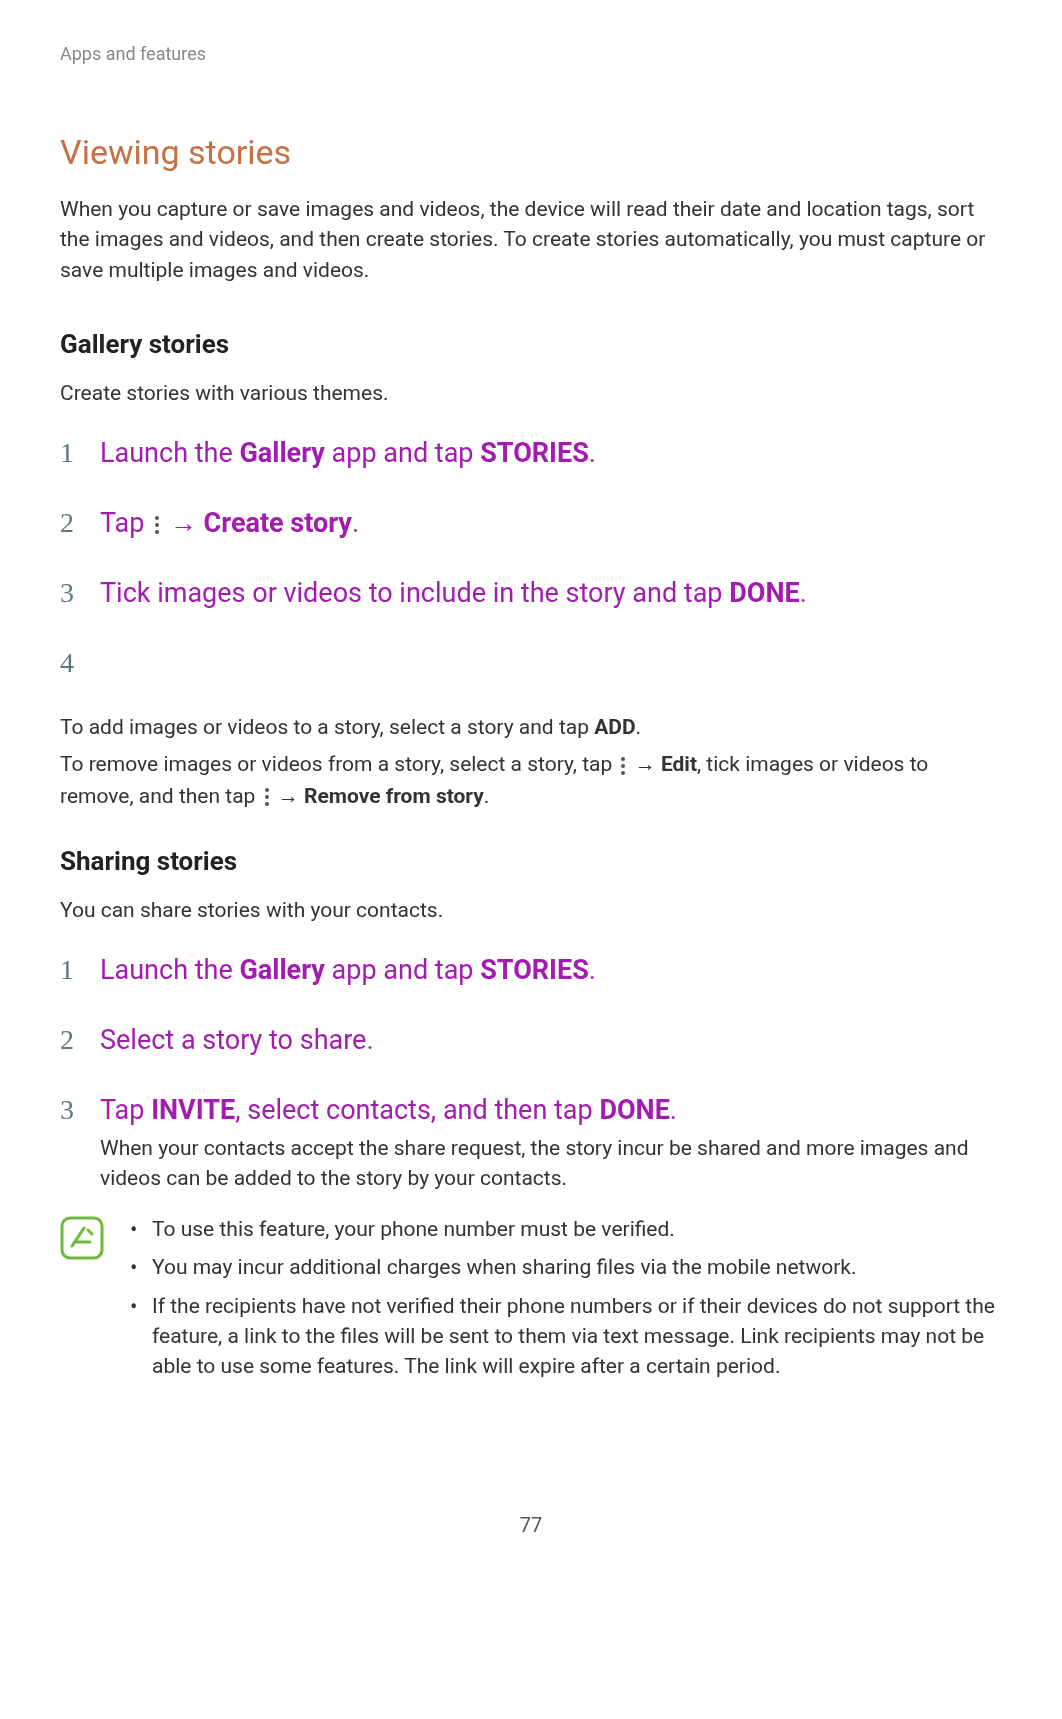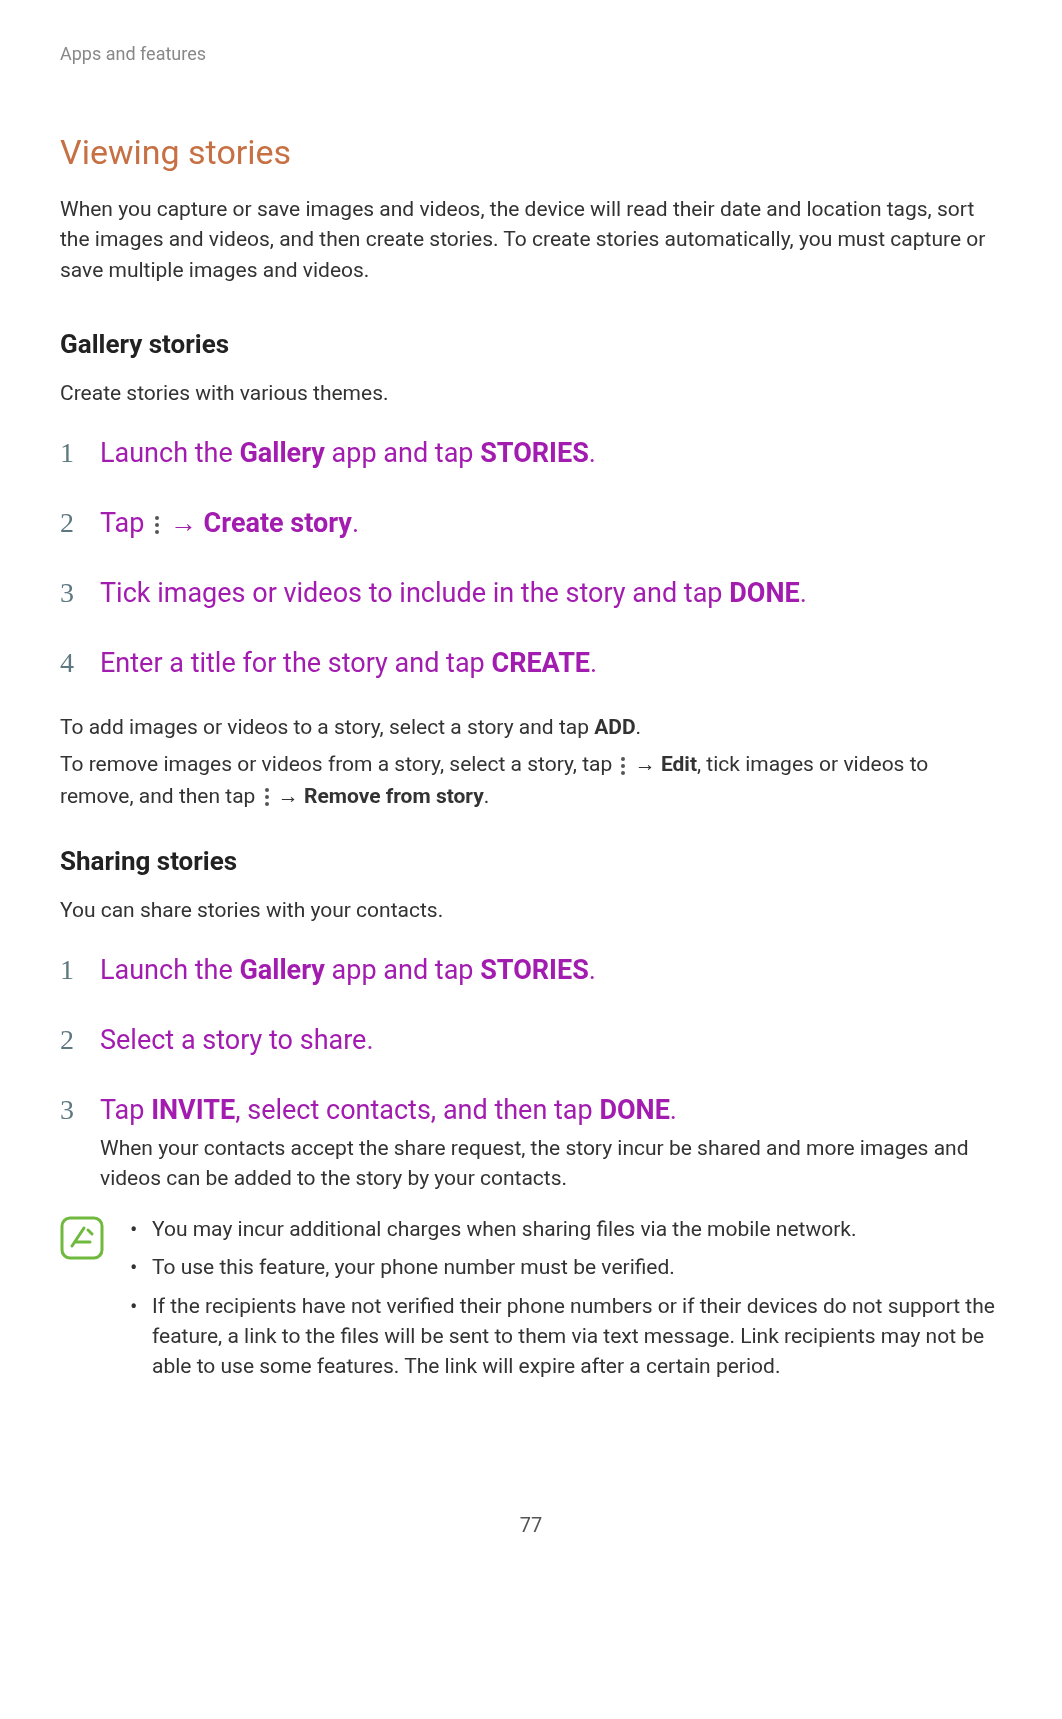--- a/index.html
+++ b/index.html
@@ -157,23 +157,20 @@
 
 <div class="step">
   <span class="step-num">3</span>
   <span class="step-text">
     <span>Tick images or videos to include in the story and tap </span><span class="bold">DONE</span><span>.</span>
   </span>
 </div>
 
 <div class="step">
   <span class="step-num">4</span>
-  <span class="step-text">
-    <span>Enter a title for the story and tap </span><span class="bold">CREATE</span><span>.</span>
-  </span>
 </div>
 
 <div class="after-steps-block">
   <p class="after-steps">
     <span>To add images or videos to a story, select a story and tap </span><span class="bold">ADD</span><span>.</span>
   </p>
   <p class="after-steps">
     <span>To remove images or videos from a story, select a story, tap </span><span class="more-icon"><svg width="8" height="20" viewBox="0 0 8 20">
           <circle cx="4" cy="3" r="2" fill="#555"></circle>
           <circle cx="4" cy="10" r="2" fill="#555"></circle>
@@ -210,19 +207,19 @@
 <p class="step-sub">When your contacts accept the share request, the story incur be shared and more images and videos can be added to the story by your contacts.</p>
 
 <div class="note-row">
   <span class="note-icon">
     <svg width="44" height="44" viewBox="0 0 44 44">
       <rect x="2" y="2" width="40" height="40" rx="8" fill="none" stroke="#6eb93e" stroke-width="3"></rect>
       <path d="M 12 30 L 24 12 M 16 26 L 30 26 M 28 14 L 32 18" stroke="#6eb93e" stroke-width="3" fill="none" stroke-linecap="round"></path>
     </svg>
   </span>
   <ul class="note-list">
+    <li>To use this feature, your phone number must be verified.</li>
     <li>You may incur additional charges when sharing files via the mobile network.</li>
-    <li>To use this feature, your phone number must be verified.</li>
     <li>If the recipients have not verified their phone numbers or if their devices do not support the feature, a link to the files will be sent to them via text message. Link recipients may not be able to use some features. The link will expire after a certain period.</li>
   </ul>
 </div>
 
 <div class="page-number">77</div>
 
 </body></html>

